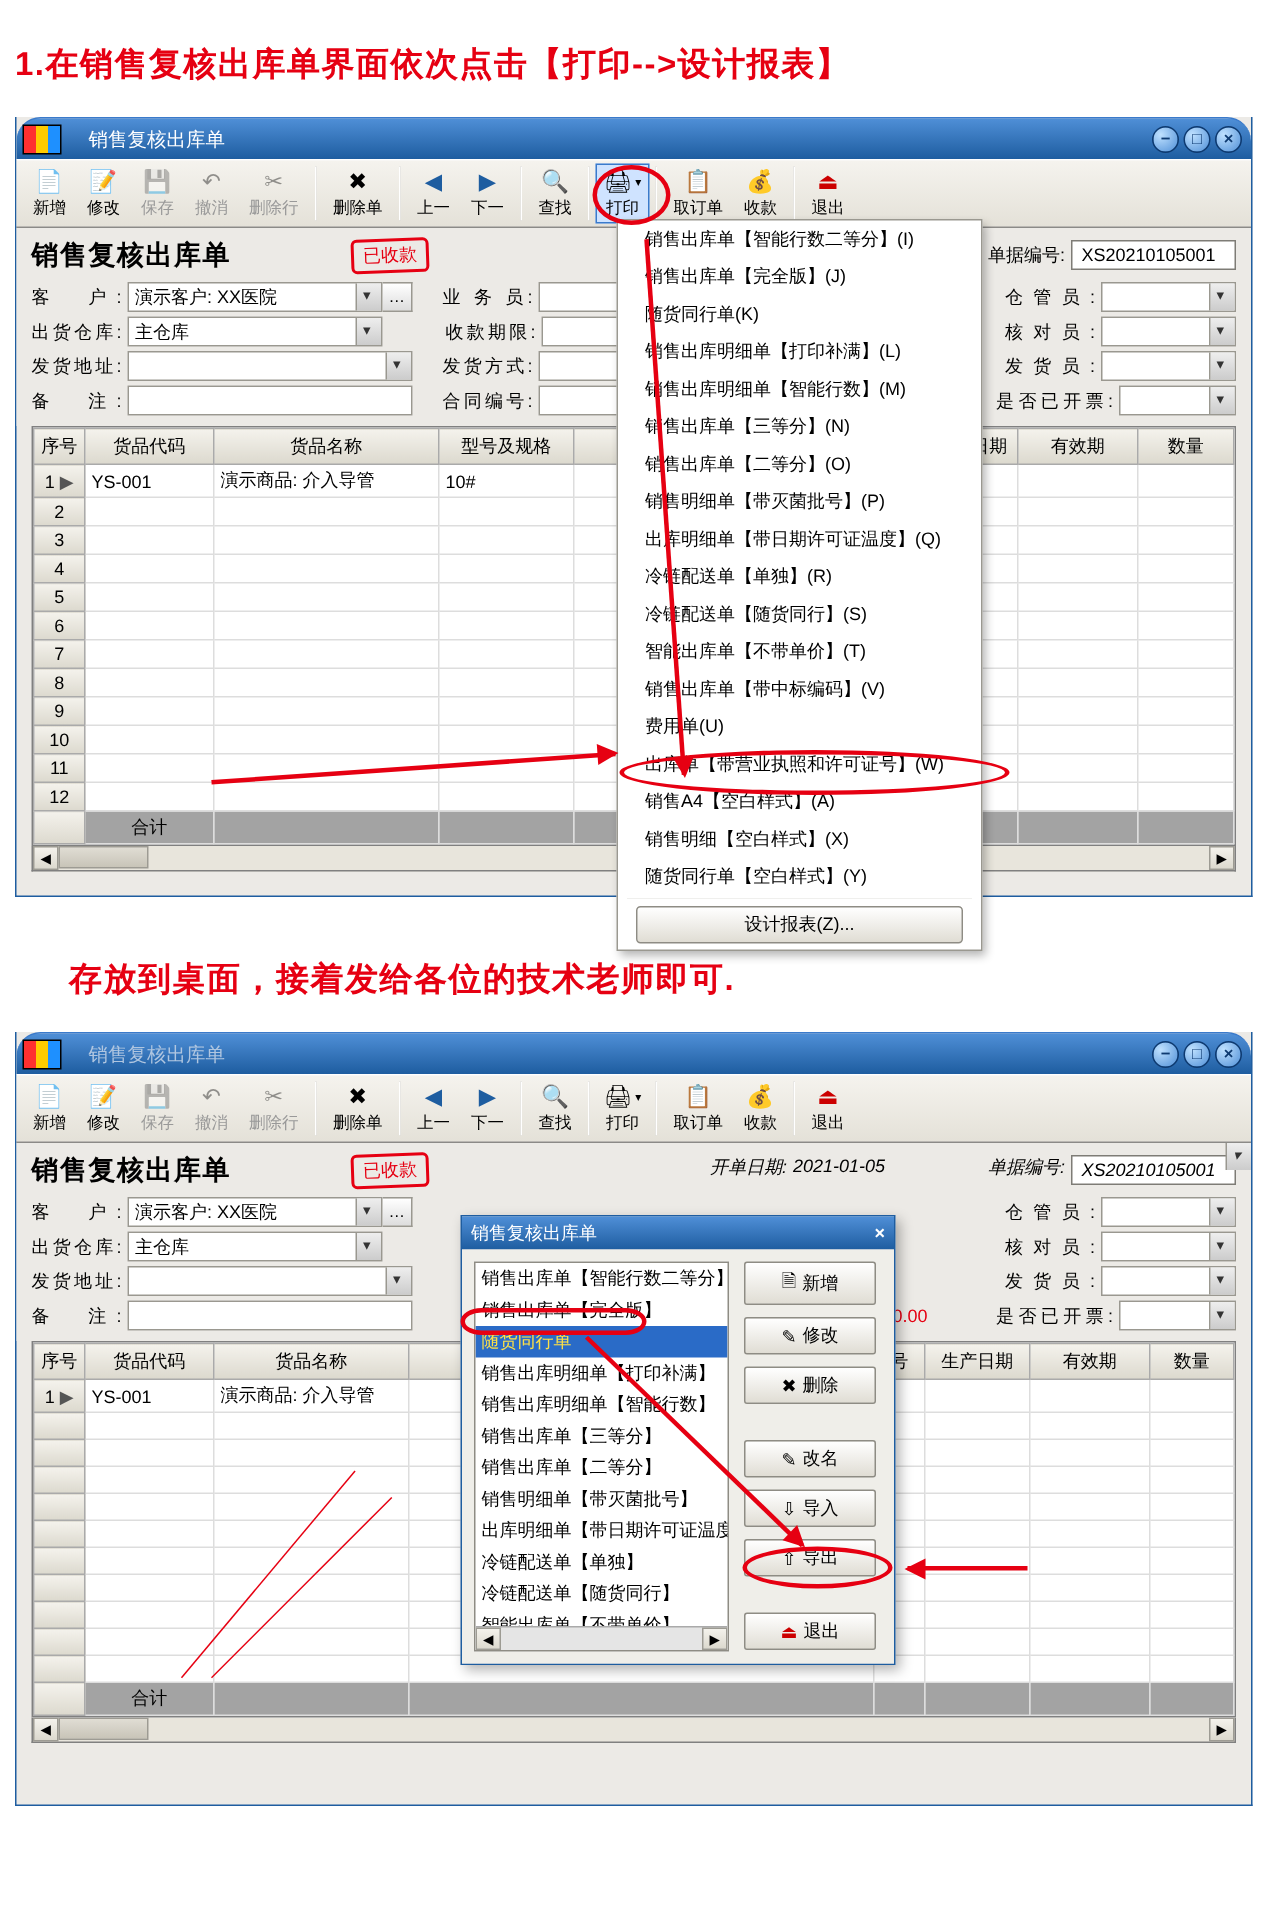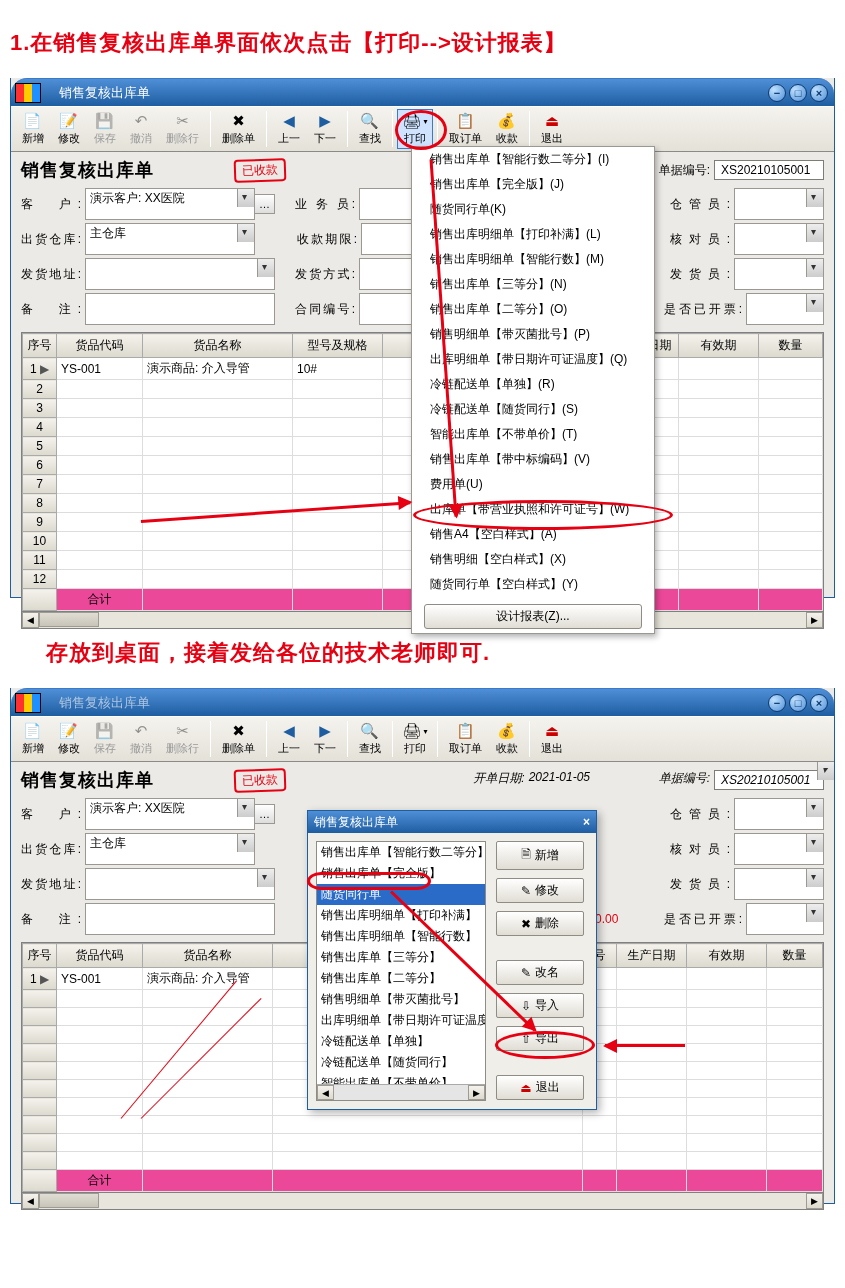--- a/index.html
+++ b/index.html
@@ -71,21 +71,21 @@
   .docno-val {
     display: inline-block; background: #fff; border: 1px solid #7e7c76;
     padding: 2px 6px; min-width: 110px; font-size: 12px;
   }
   .form-row { display: flex; align-items: center; margin-bottom: 3px; font-size: 12px; }
   .fld { display: flex; align-items: center; margin-right: 20px; }
   .fld.right { margin-left: auto; margin-right: 0; }
   .fld .lbl { min-width: 60px; text-align: justify; text-align-last: justify; margin-right: 4px; }
   .fld .val, .fld .dd {
     background: #fff; border: 1px solid #9a9890;
-    height: 32px; min-width: 160px; padding: 1px 4px;
+    height: 20px; min-width: 160px; padding: 1px 4px;
     position: relative;
   }
   .fld .dd { min-width: 120px; }
   .fld .dd.small { min-width: 90px; }
   .dd .arrow {
     position: absolute; right: 0; top: 0; width: 17px; height: 18px;
     background: linear-gradient(to bottom, #eee, #ccc);
     border-left: 1px solid #9a9890;
   }
   .dd .arrow::after {
@@ -96,21 +96,21 @@
     border: 1px solid #9a9890; border-left: none; font-size: 11px;
     display: flex; align-items: center; justify-content: center; cursor: pointer;
   }
   .tablewrap { border: 1px solid #808080; background: #fff; margin: 0 10px 0 10px; overflow: hidden; position: relative; }
   .table { width: 100%; border-collapse: collapse; font-size: 12px; }
   .table th {
     background: linear-gradient(#f4f2ec,#dcd9ce);
     border: 1px solid #aaa; padding: 3px 4px; font-weight: normal; text-align: center;
   }
   .table td { border: 1px solid #ddd; padding: 2px 4px; height: 18px; }
-  .table tr.sumrow td { background: #ec4899; }
+  .table tr.sumrow td { background: #a3a3a3; }
   .table td.rownum { background: linear-gradient(#f4f2ec,#dcd9ce); text-align: center; width: 30px; border: 1px solid #aaa; }
   .table .mark { color: #555; }
   .scrollbar-h { height: 17px; background: #e8e5dc; border-top: 1px solid #bbb; display: flex; margin: 0 10px 8px 10px; border: 1px solid #808080; border-top: none; }
   .sb-btn { width: 17px; background: linear-gradient(#f4f2ec,#dcd9ce); border: 1px solid #9d9b93; font-size: 9px; display: flex; align-items: center; justify-content: center; }
   .sb-track { flex: 1; }
   .sb-thumb { width: 60px; height: 15px; background: linear-gradient(#e0ddd4,#c8c4b8); border: 1px solid #9d9b93; }
 
   
   .dmenu {
     position: absolute; background: #ffffff;
@@ -149,21 +149,21 @@
   }
   .inner-dialog .dtitlebar .dclose {
     margin-left: auto; font-weight: bold; cursor: pointer;
   }
   .inner-dialog .dbody { display: flex; padding: 8px; gap: 10px; background: #efeee9; }
   .listbox {
     width: 170px; height: 260px; background: #fff; border: 1px solid #8e8c84;
     overflow: hidden; font-size: 12px; position: relative;
   }
   .listbox .li { padding: 2px 4px; white-space: nowrap; cursor: pointer; }
-  .listbox .li.sel { background: #2a6bc7; color: #ffffff; }
+  .listbox .li.sel { background: #2a6bc7; color: #fde047; }
   .listbox .hsb {
     position: absolute; left: 0; right: 0; bottom: 0; height: 16px;
     background: #e5e5e5; border-top: 1px solid #aaa; display: flex;
   }
   .btn-col { display: flex; flex-direction: column; gap: 8px; }
   .abtn {
     width: 88px; padding: 3px 0; text-align: center;
     background: linear-gradient(#fff,#e0ddd4); border: 1px solid #8e8c84;
     border-radius: 2px; cursor: pointer; font-size: 12px;
     display: flex; align-items: center; justify-content: center; gap: 4px;

